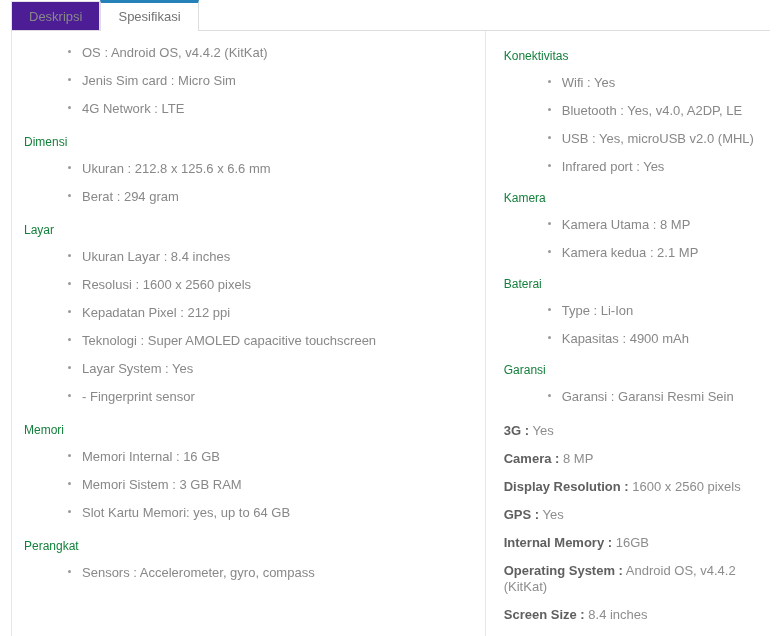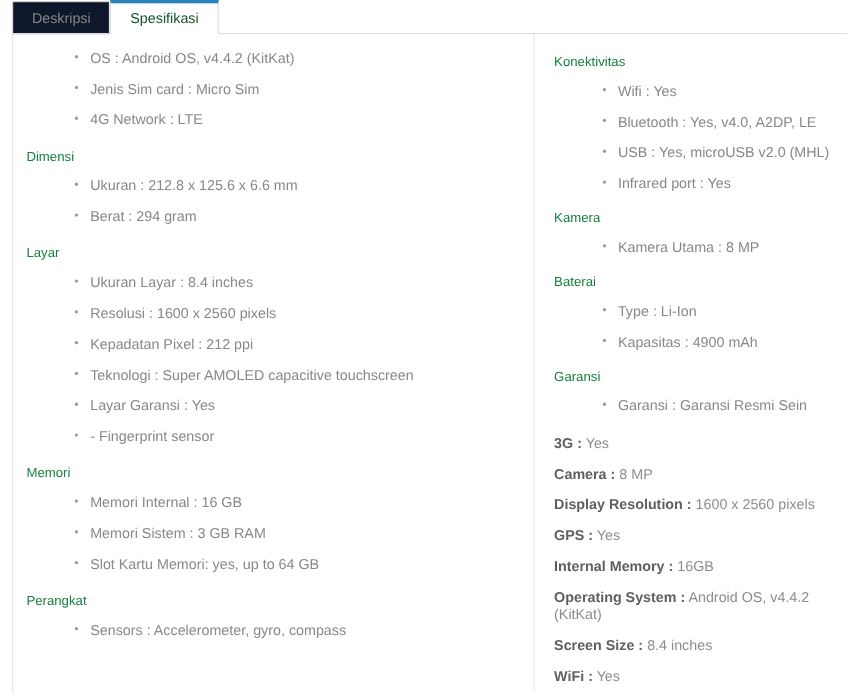--- a/index.html
+++ b/index.html
@@ -40,27 +40,27 @@
     box-sizing: border-box;
     padding: 0 17px;
     font-size: 13px;
     line-height: 30px;
     color: #777777;
     cursor: pointer;
     border: 1px solid transparent;
     border-bottom: none;
   }
   .tab-inactive {
-    background: #0f172a;
+    background: #4c1d95;
     color: #888888;
     border-color: #e3e3e3;
   }
   .tab-active {
     background: #ffffff;
-    color: #14532d;
+    color: #737373;
     border-color: #dddddd;
     border-top: 3px solid #2581b7;
     height: 31px;
     line-height: 28px;
     z-index: 3;
     text-align: center;
   }
   
   .tab-rule {
     position: absolute;
@@ -185,21 +185,21 @@
           <ul class="spec-list">
             <li>Ukuran : 212.8 x 125.6 x 6.6 mm</li>
             <li>Berat : 294 gram</li>
           </ul>
           <h4 class="group-title">Layar</h4>
           <ul class="spec-list">
             <li>Ukuran Layar : 8.4 inches</li>
             <li>Resolusi : 1600 x 2560 pixels</li>
             <li>Kepadatan Pixel : 212 ppi</li>
             <li>Teknologi : Super AMOLED capacitive touchscreen</li>
-            <li>Layar Garansi : Yes</li>
+            <li>Layar System : Yes</li>
             <li>- Fingerprint sensor</li>
           </ul>
           <h4 class="group-title">Memori</h4>
           <ul class="spec-list">
             <li>Memori Internal : 16 GB</li>
             <li>Memori Sistem : 3 GB RAM</li>
             <li>Slot Kartu Memori: yes, up to 64 GB</li>
           </ul>
           <h4 class="group-title">Perangkat</h4>
           <ul class="spec-list">
@@ -210,20 +210,21 @@
           <h4 class="group-title">Konektivitas</h4>
           <ul class="spec-list">
             <li>Wifi : Yes</li>
             <li>Bluetooth : Yes, v4.0, A2DP, LE</li>
             <li>USB : Yes, microUSB v2.0 (MHL)</li>
             <li>Infrared port : Yes</li>
           </ul>
           <h4 class="group-title">Kamera</h4>
           <ul class="spec-list">
             <li>Kamera Utama : 8 MP</li>
+            <li>Kamera kedua : 2.1 MP</li>
           </ul>
           <h4 class="group-title">Baterai</h4>
           <ul class="spec-list">
             <li>Type : Li-Ion</li>
             <li>Kapasitas : 4900 mAh</li>
           </ul>
           <h4 class="group-title">Garansi</h4>
           <ul class="spec-list">
             <li>Garansi : Garansi Resmi Sein</li>
           </ul>

